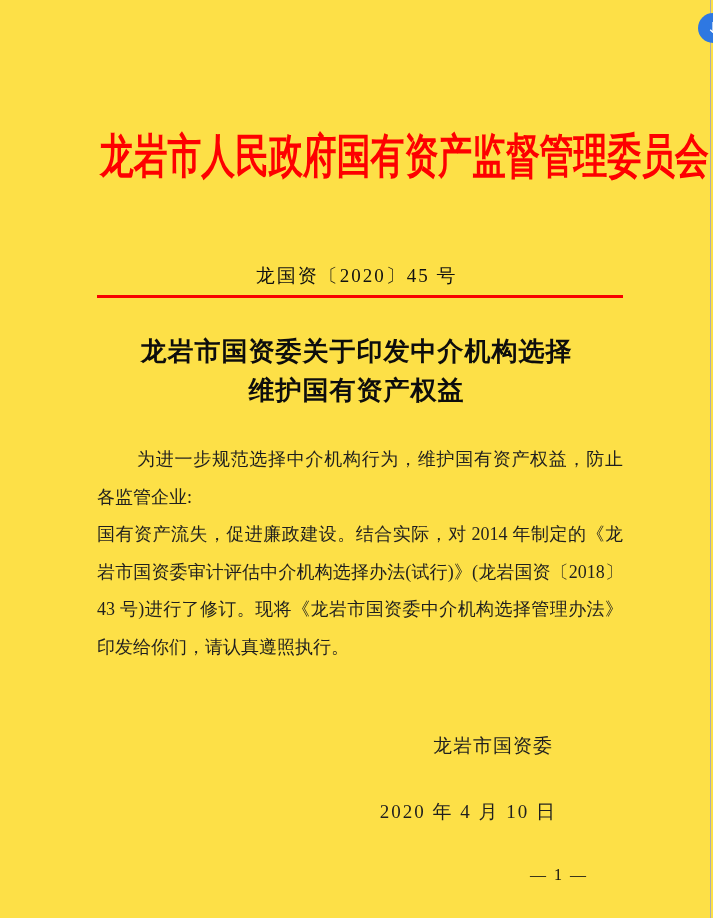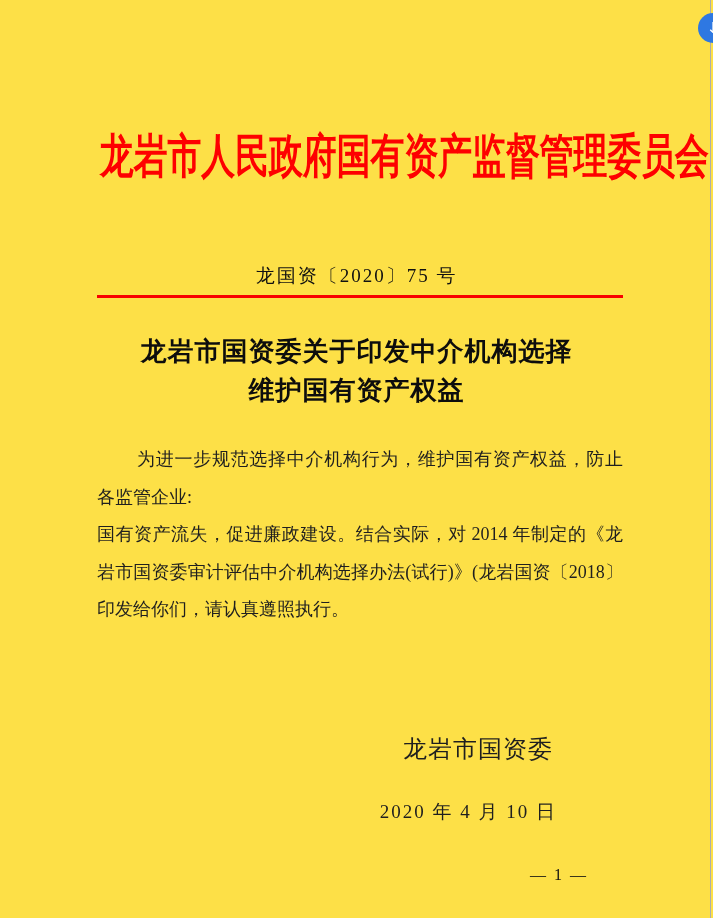--- a/index.html
+++ b/index.html
@@ -83,21 +83,21 @@
     text-align-last: justify;
   }
   .body-line.indent {
     padding-left: 40px;
     width: 486px;
   }
   .signature {
     position: absolute;
     top: 733px;
     right: 160px;
-    font-size: 24px;
+    font-size: 19px;
     letter-spacing: 1px;
     color: #1f1f1f;
     white-space: nowrap;
   }
   .sign-date {
     position: absolute;
     top: 771px;
     right: 156px;
     font-size: 19px;
     letter-spacing: 2px;
@@ -140,34 +140,35 @@
     z-index: 5;
   }
 </style>
 </head>
 <body>
 
 <div class="page">
 
   <h1 class="org-title">龙岩市人民政府国有资产监督管理委员会</h1>
 
-  <div class="doc-number">龙国资〔2020〕75 号</div>
+  <div class="doc-number">龙国资〔2020〕45 号</div>
 
   <div class="red-line"></div>
 
   <div class="notice-title">
     <div>龙岩市国资委关于印发中介机构选择</div>
     <div>维护国有资产权益</div>
   </div>
 
   <div class="body-block">
     <div class="body-line fill indent">为进一步规范选择中介机构行为，维护国有资产权益，防止</div>
     <div class="body-line">各监管企业:</div>
     <div class="body-line fill">国有资产流失，促进廉政建设。结合实际，对 2014 年制定的《龙</div>
     <div class="body-line fill">岩市国资委审计评估中介机构选择办法(试行)》(龙岩国资〔2018〕</div>
+    <div class="body-line fill">43 号)进行了修订。现将《龙岩市国资委中介机构选择管理办法》</div>
     <div class="body-line">印发给你们，请认真遵照执行。</div>
   </div>
 
   <div class="signature">龙岩市国资委</div>
 
   <div class="sign-date">2020 年 4 月 10 日</div>
 
   <div class="page-number">— 1 —</div>
 
   <div class="edge-line"></div>

